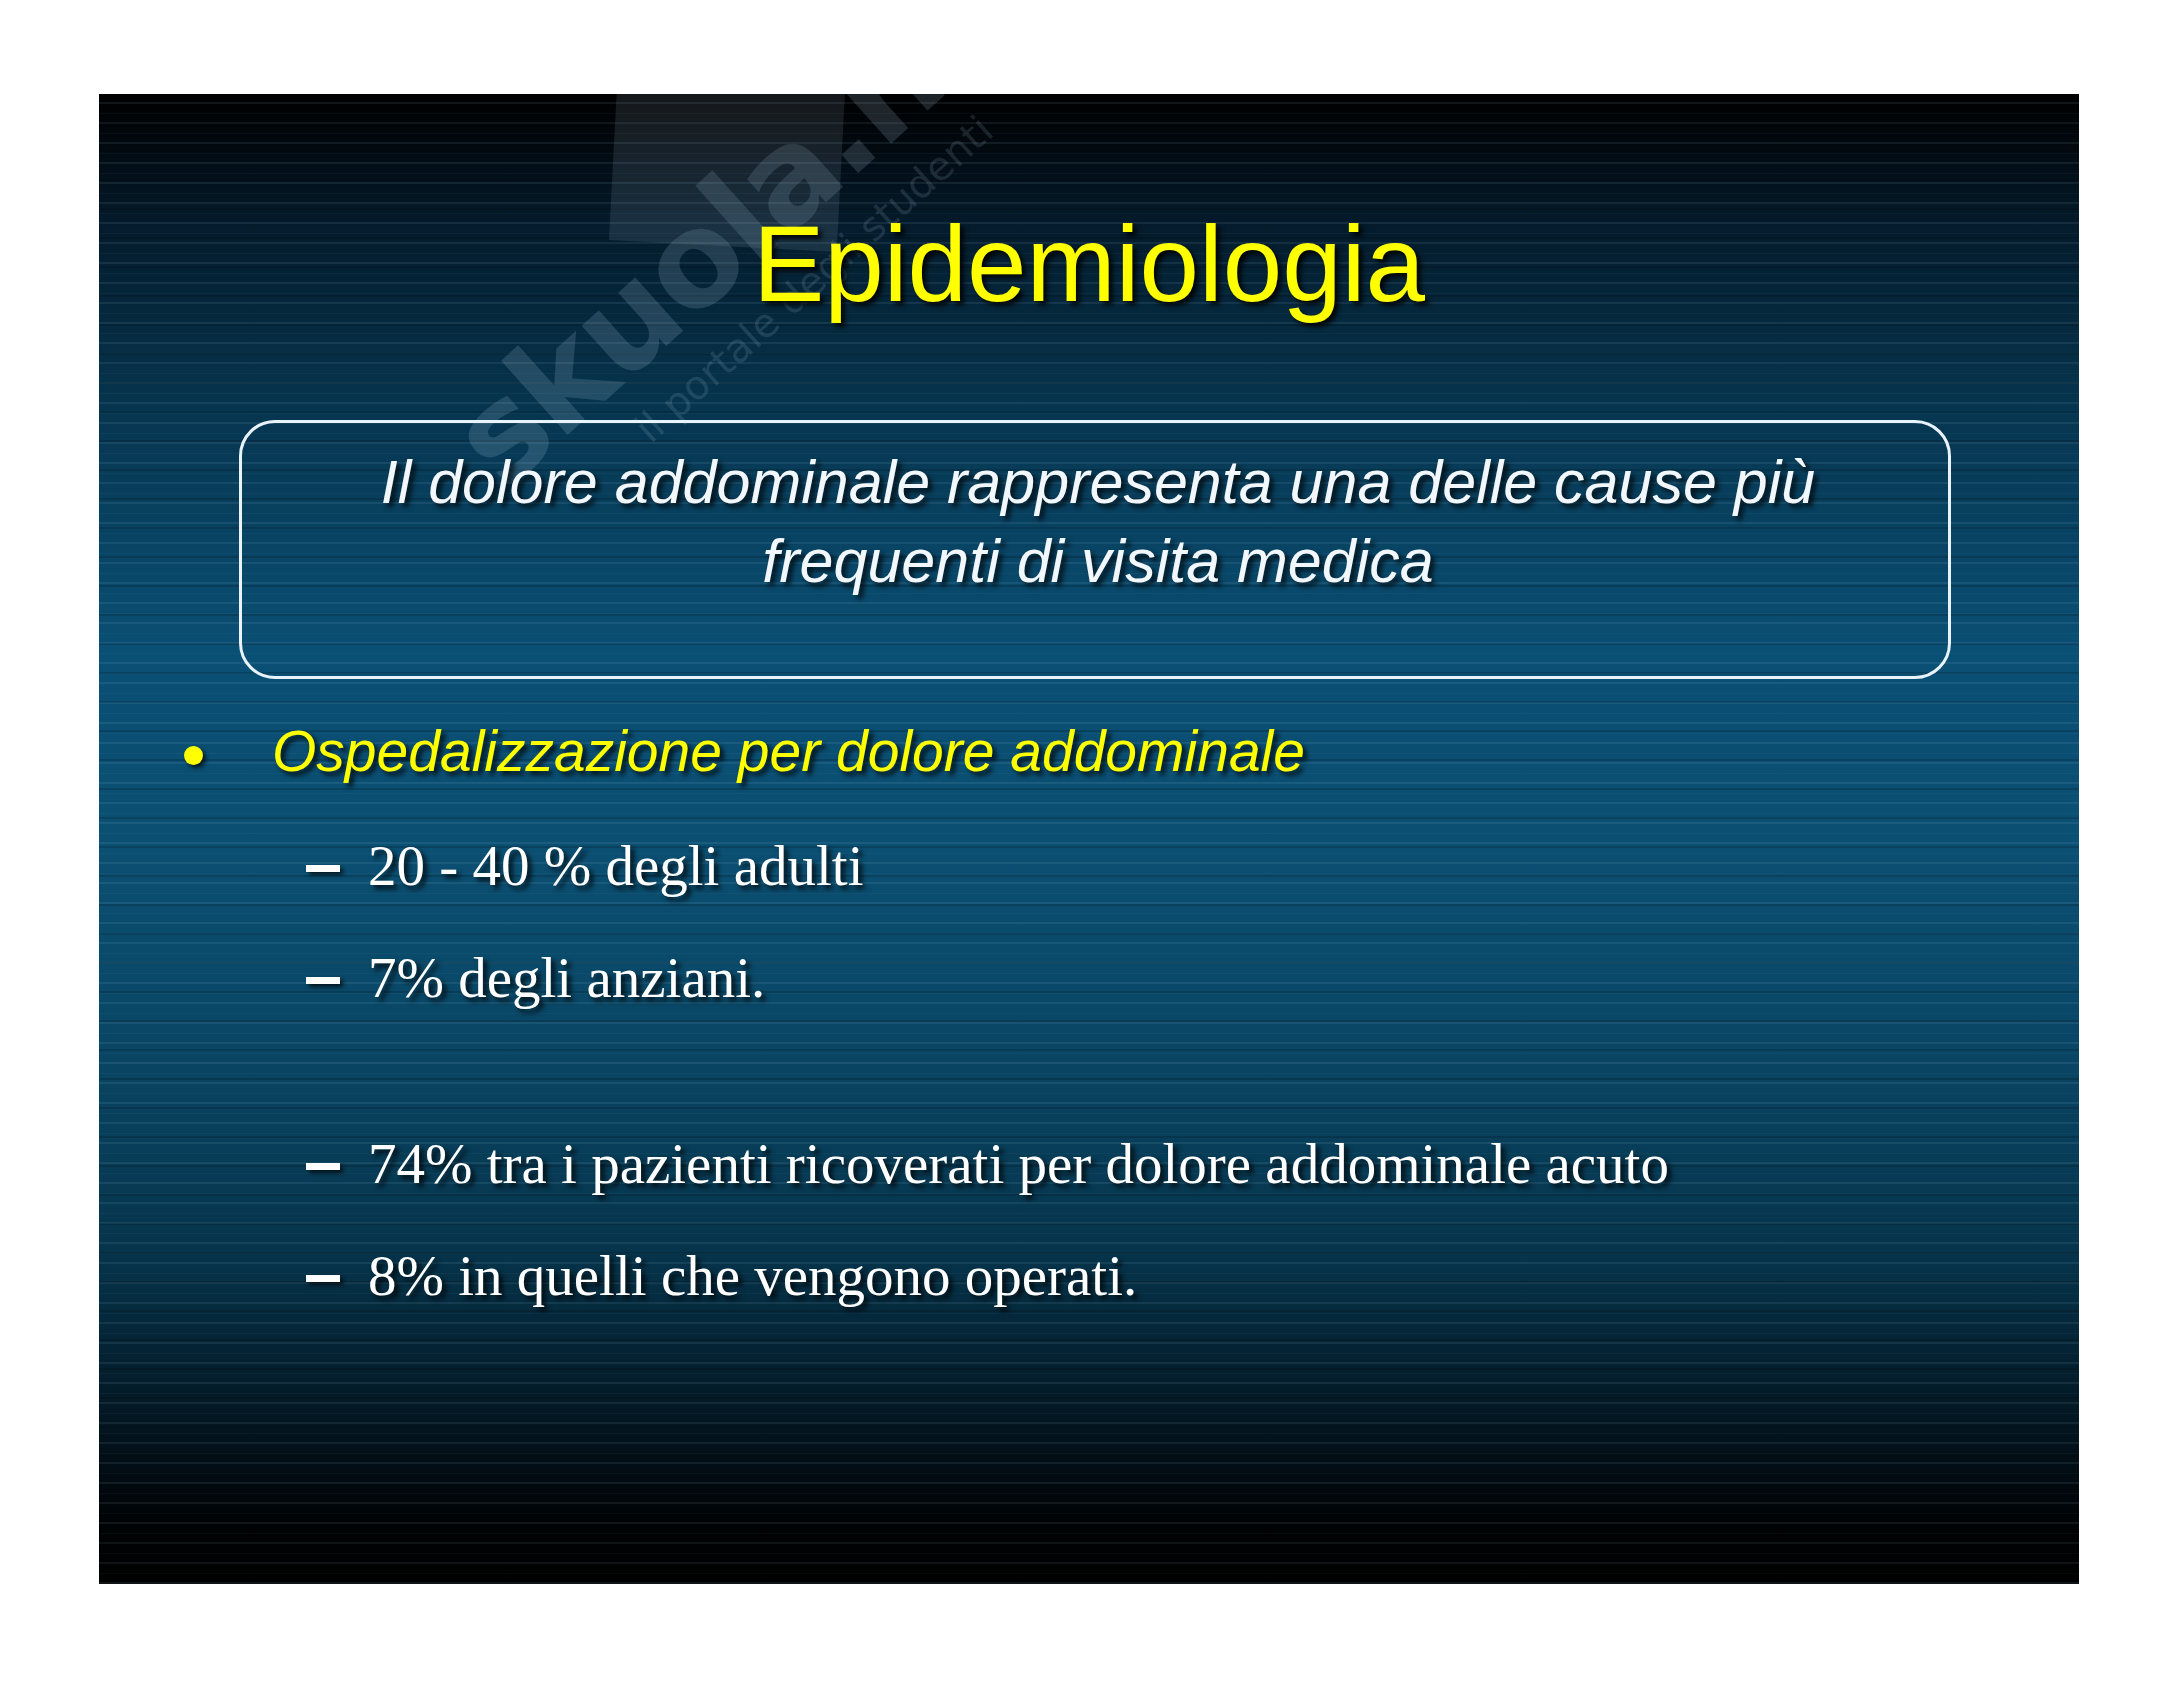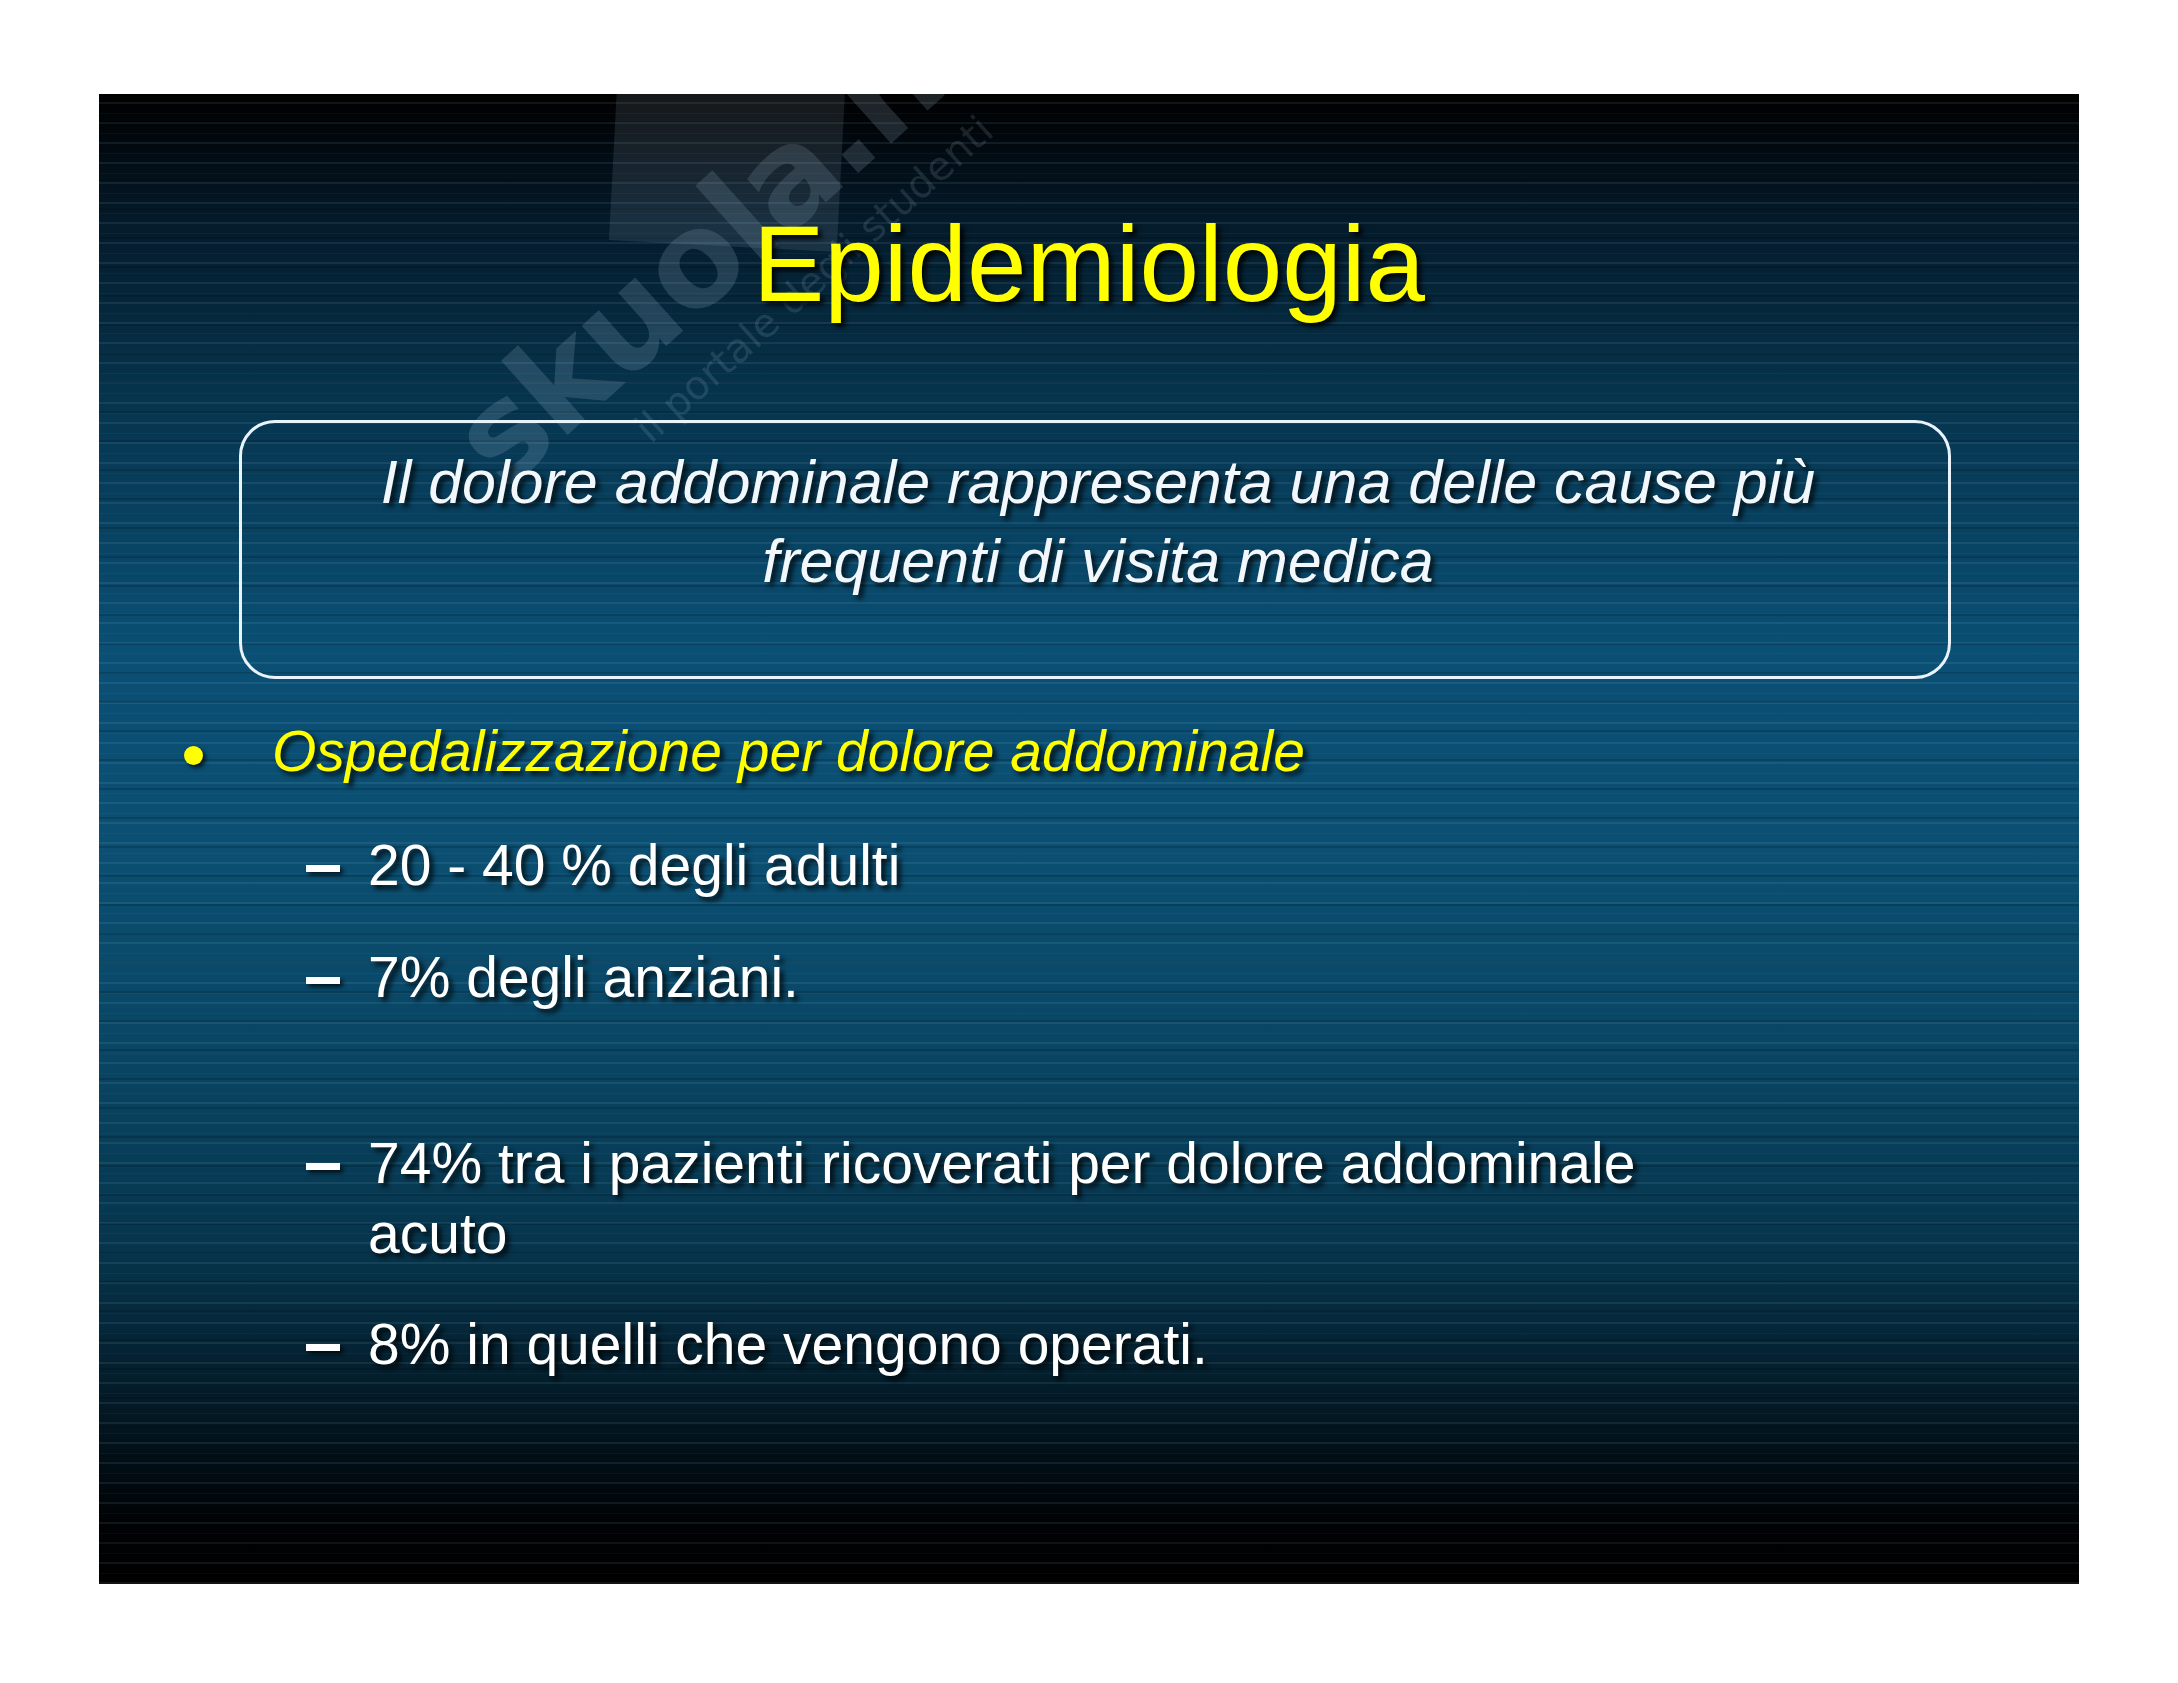--- a/index.html
+++ b/index.html
@@ -193,20 +193,21 @@
 
   .lvl2 {
     position: relative;
     padding-left: 245px;
     padding-right: 317px;
     font-size: 57px;
     line-height: 1.22;
     color: #ffffff;
     text-shadow: 4px 4px 5px rgba(0,0,0,0.8);
     margin: 0 0 14px 0;
+    font-family: Liberation Serif, serif;
   }
   .lvl2 .dash {
     position: absolute;
     left: 183px;
     top: 34px;
     width: 34px;
     height: 7px;
     background: #ffffff;
     box-shadow: 3px 3px 4px rgba(0,0,0,0.7);
   }

